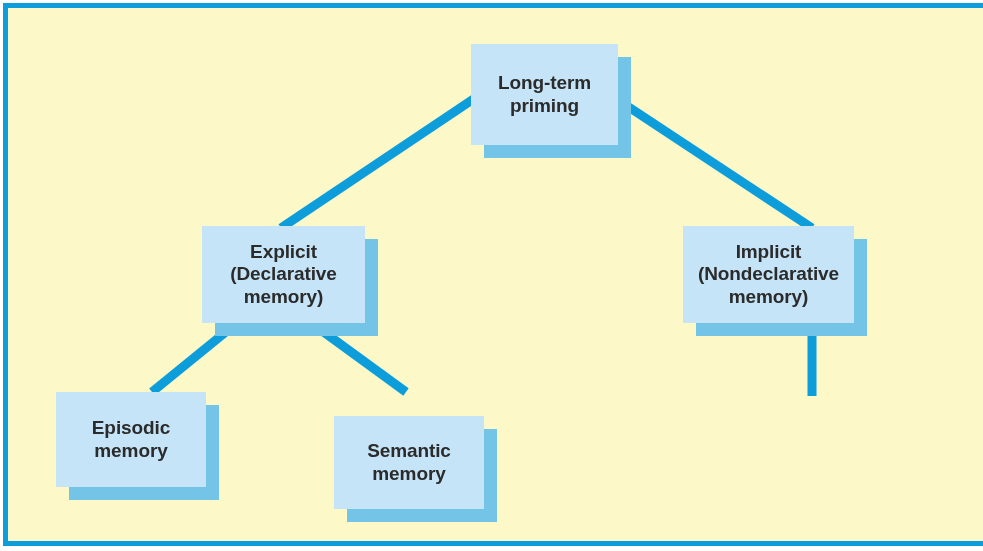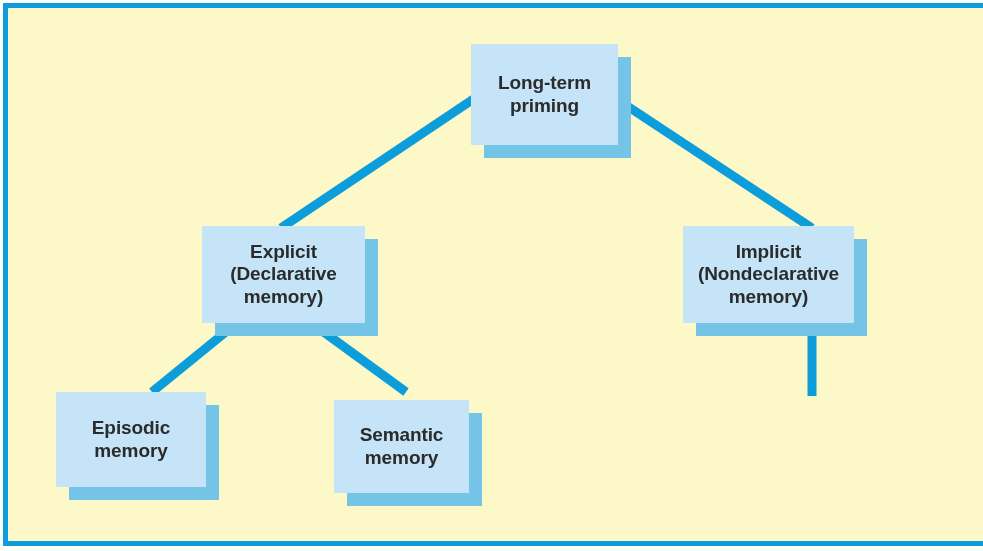--- a/index.html
+++ b/index.html
@@ -119,21 +119,21 @@
   </div>
 
   <div class="node" style="left:56px; top:392px; width:150px; height:95px;padding-left:45px;">
     <div class="shadow"></div>
     <div class="face">
       <span class="label">Episodic
 memory</span>
     </div>
   </div>
 
-  <div class="node" style="left:334px; top:400px; width:135px; height:93px;">
+  <div class="node" style="left:334px; top:416px; width:150px; height:93px;">
     <div class="shadow"></div>
     <div class="face">
       <span class="label">Semantic
 memory</span>
     </div>
   </div>
 
 
 </div>
 

